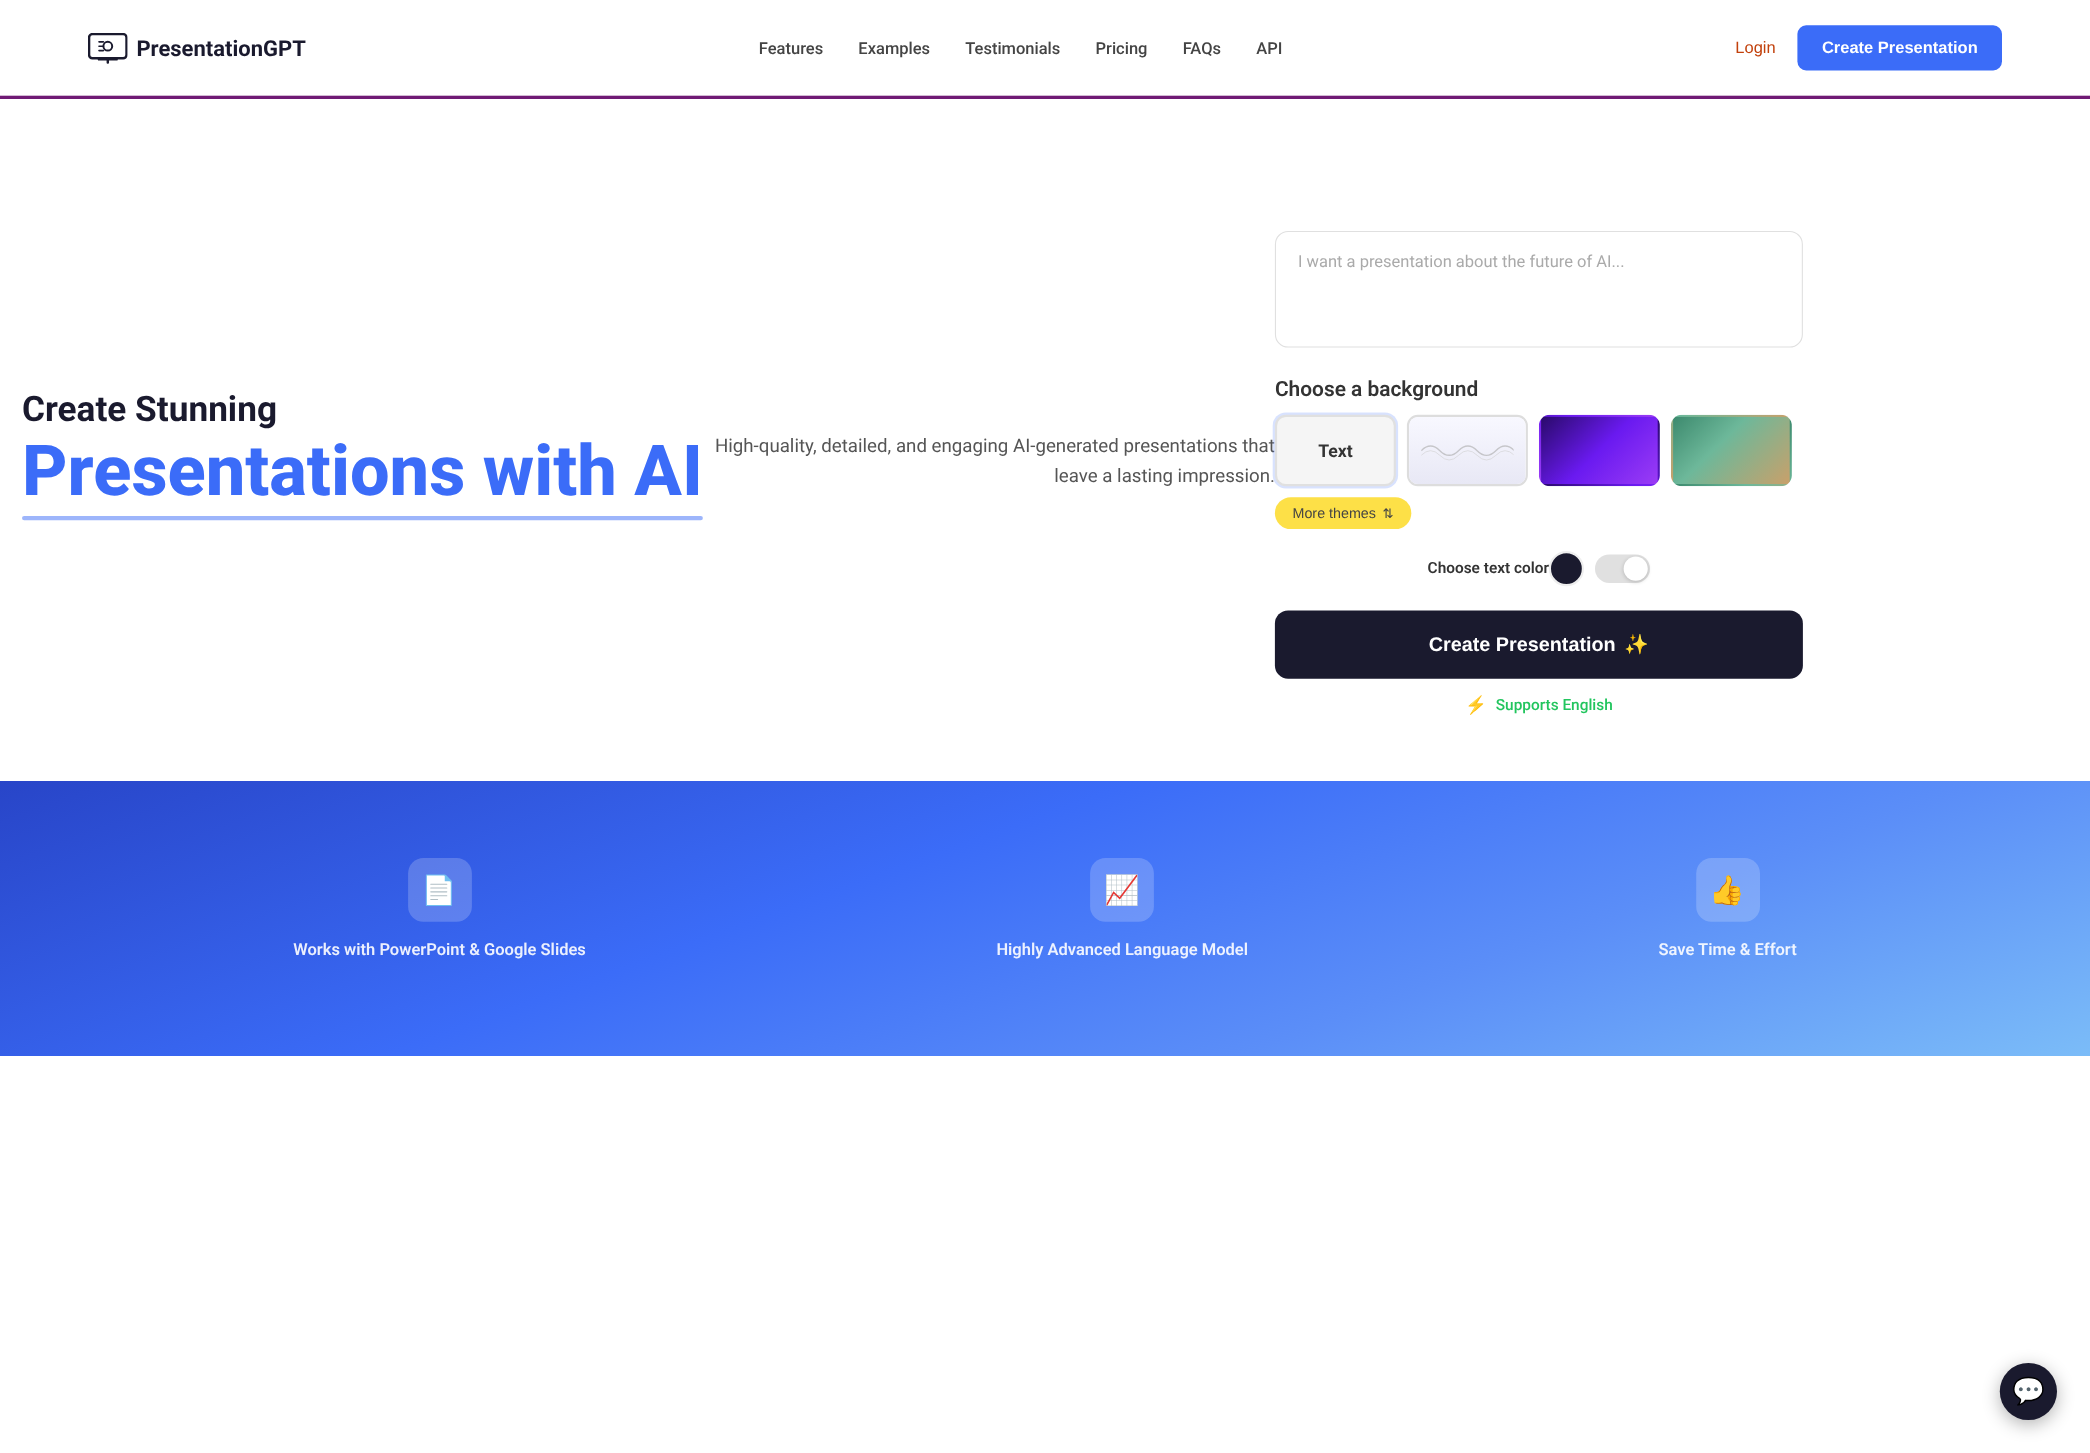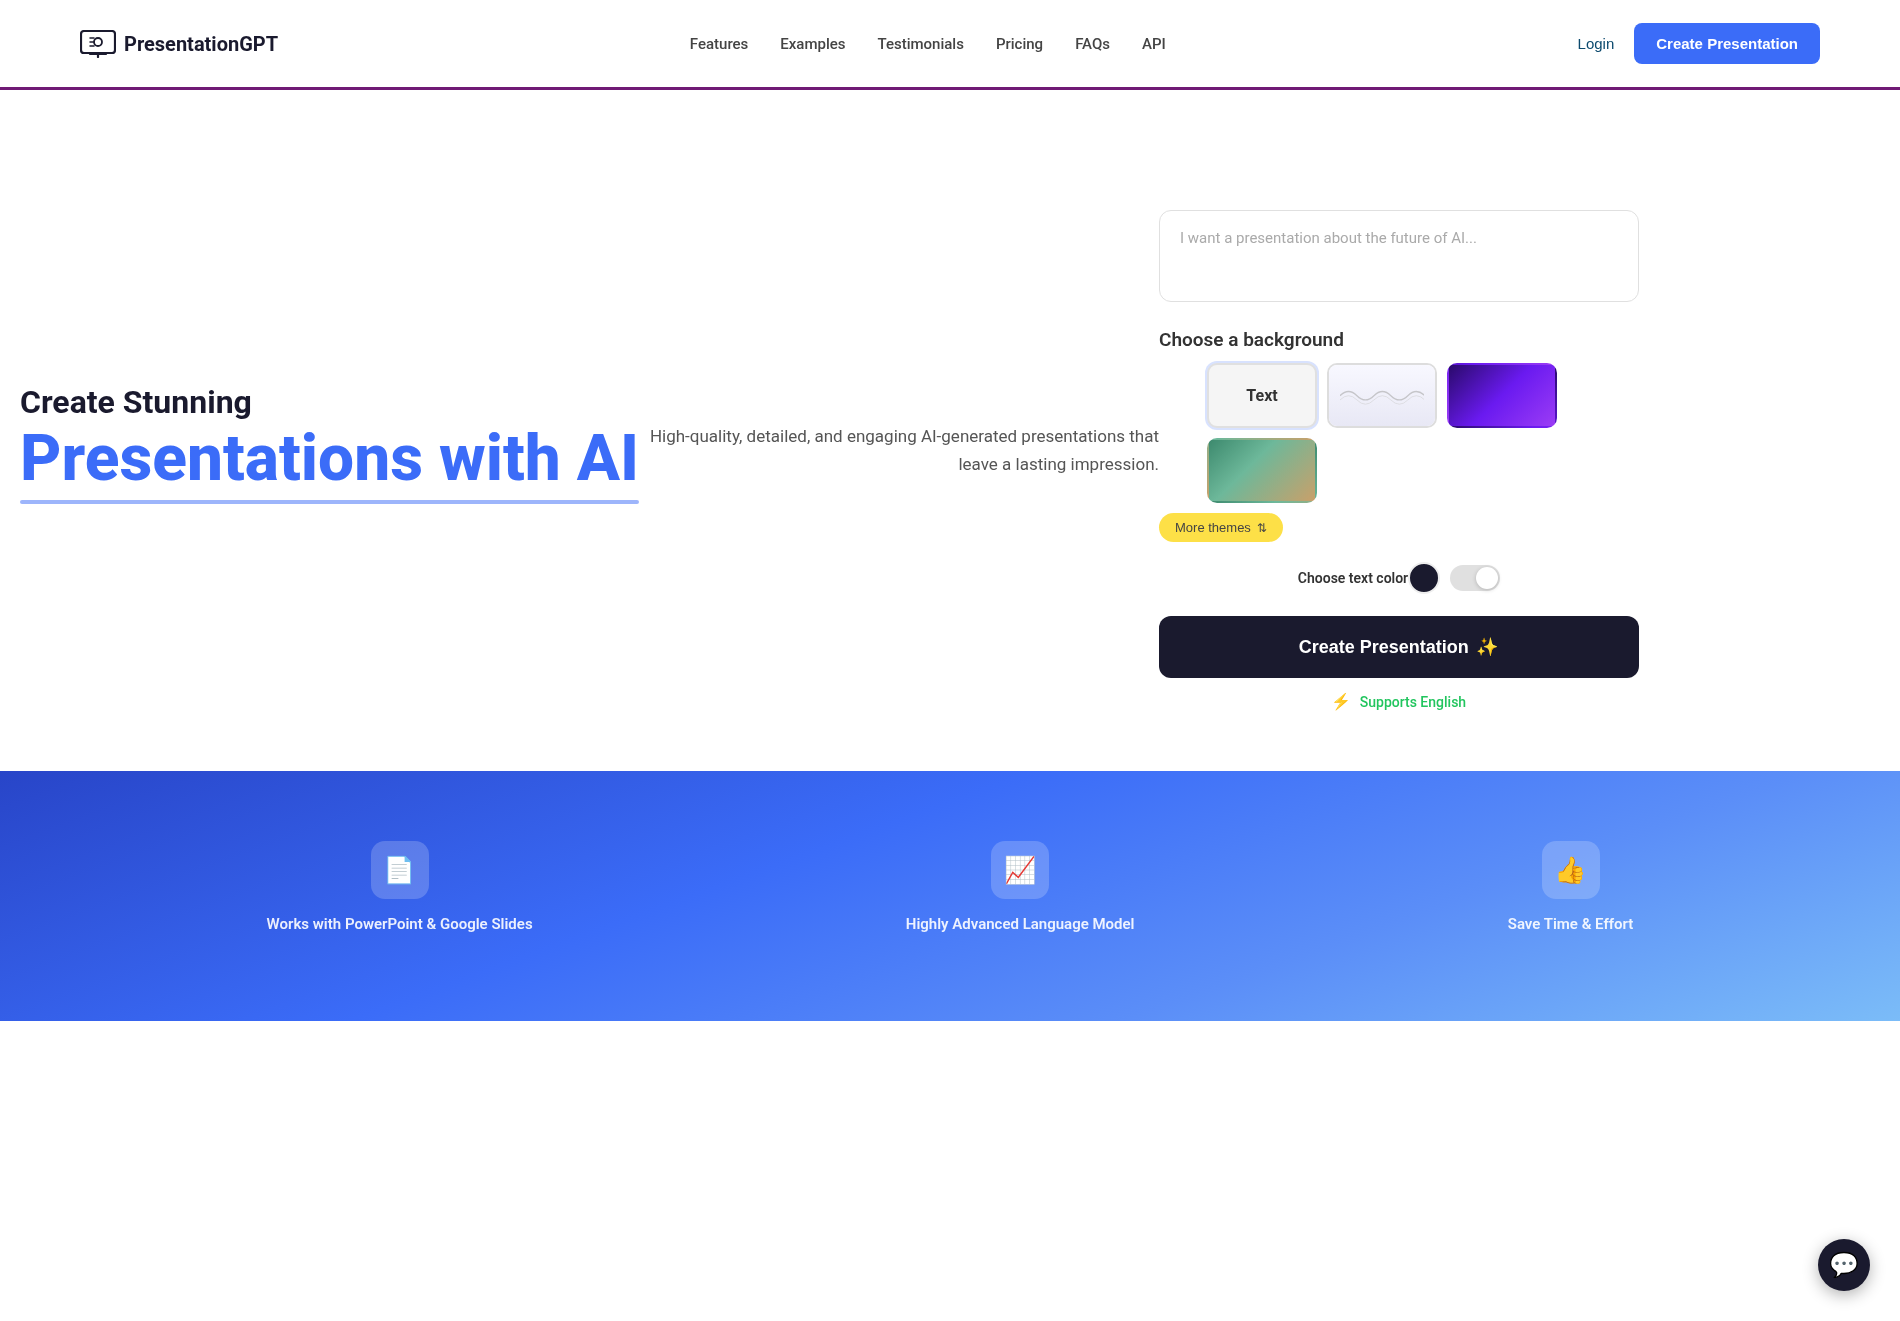--- a/index.html
+++ b/index.html
@@ -47,21 +47,21 @@
       cursor: pointer;
     }
     .nav-actions {
       display: flex;
       align-items: center;
       gap: 20px;
     }
     .login-btn {
       font-size: 15px;
       font-weight: 500;
-      color: #0c4a6e;
+      color: #c2410c;
       cursor: pointer;
       background: none;
       border: none;
     }
     .create-btn-nav {
       background: #3B6CF8;
       color: #fff;
       border: none;
       border-radius: 8px;
       padding: 12px 22px;
@@ -115,41 +115,40 @@
       margin-top: 40px;
     }
     .topic-textarea {
       width: 100%;
       border: 1.5px solid #e0e0e0;
       border-radius: 12px;
       padding: 18px 20px;
       font-size: 15px;
       color: #333;
       resize: none;
-      height: 92px;
+      height: 106px;
       outline: none;
       font-family: inherit;
       background: #fff;
     }
     .topic-textarea::placeholder { color: #aaa; }
 
     
     .section-label {
       font-size: 19px;
       font-weight: 600;
       color: #333;
       margin-top: 22px;
       margin-bottom: 12px;
     }
     .bg-options {
       display: flex;
       gap: 10px;
       align-items: flex-end;
       flex-wrap: wrap;
-      margin-left: 48px;
     }
     .bg-option {
       width: 110px;
       height: 65px;
       border-radius: 10px;
       border: 2px solid transparent;
       cursor: pointer;
       overflow: hidden;
       display: flex;
       align-items: center;

